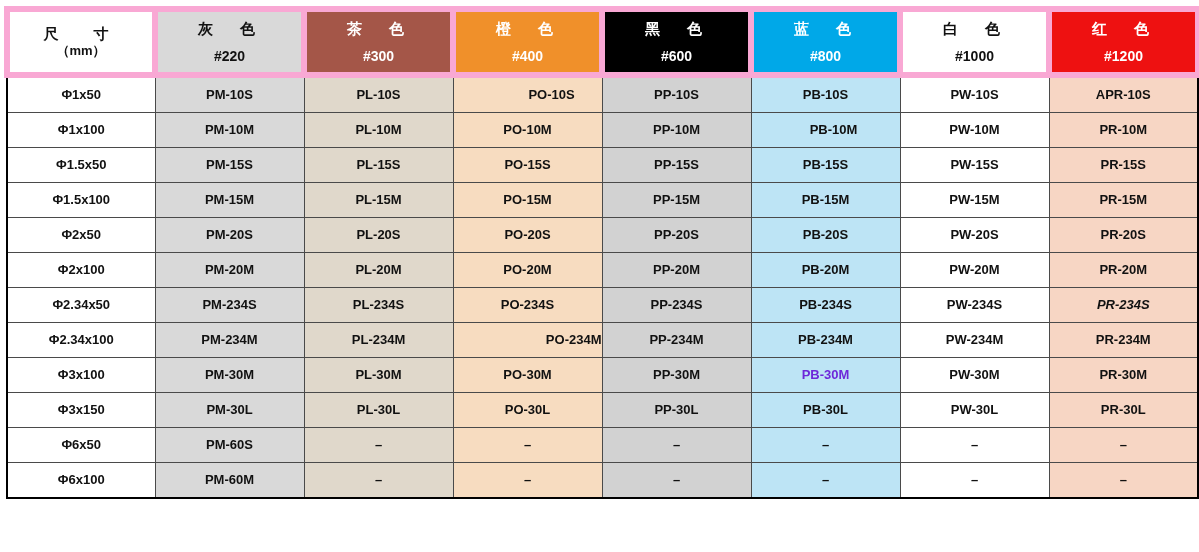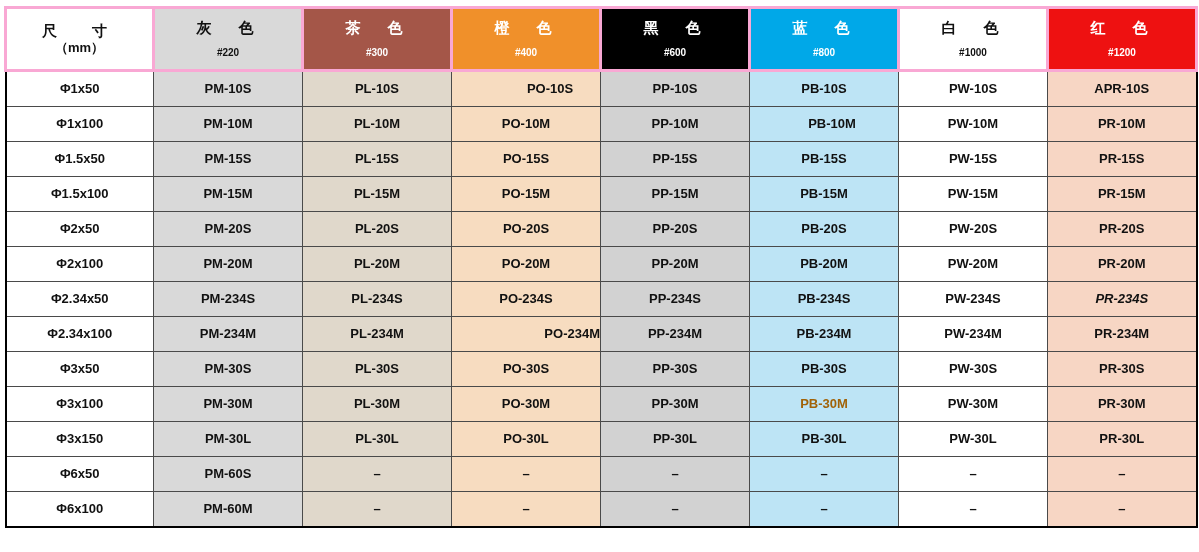--- a/index.html
+++ b/index.html
@@ -31,32 +31,32 @@
     font-weight: bold;
     font-size: 13px;
     color: #111111;
     padding: 0;
     height: 34px;
     line-height: 1.15;
   }
   
   tr.header-row th {
     height: 60px;
-    border: 3px solid #f9a8d4;
+    border: 6px solid #f9a8d4;
     text-align: center;
   }
   .hdr-cn {
     font-size: 15px;
     font-weight: bold;
     letter-spacing: 6px;
     display: block;
     margin-bottom: 11px;
   }
   .hdr-code {
-    font-size: 10px;
+    font-size: 14px;
     font-weight: bold;
     display: block;
   }
   .hdr-size-line1 {
     font-size: 15px;
     letter-spacing: 10px;
     display: block;
   }
   .hdr-size-line2 {
     font-size: 13px;
@@ -201,36 +201,26 @@
           <td class="size-cell">Φ2.34x100</td>
           <td style="background: rgb(217, 217, 217); color: rgb(17, 17, 17);">PM-234M</td>
           <td style="background: rgb(224, 216, 203); color: rgb(17, 17, 17);">PL-234M</td>
           <td style="background: rgb(247, 220, 192); color: rgb(17, 17, 17); text-align: right;">PO-234M</td>
           <td style="background: rgb(210, 210, 210); color: rgb(17, 17, 17);">PP-234M</td>
           <td style="background: rgb(189, 228, 245); color: rgb(17, 17, 17);">PB-234M</td>
           <td style="background: rgb(255, 255, 255); color: rgb(17, 17, 17);">PW-234M</td>
           <td style="background: rgb(247, 214, 196); color: rgb(17, 17, 17);">PR-234M</td>
         </tr>
         <tr>
-          <td class="size-cell">Φ3x50</td>
-          <td style="background: rgb(217, 217, 217); color: rgb(17, 17, 17);">PM-30S</td>
-          <td style="background: rgb(224, 216, 203); color: rgb(17, 17, 17);">PL-30S</td>
-          <td style="background: rgb(247, 220, 192); color: rgb(17, 17, 17);">PO-30S</td>
-          <td style="background: rgb(210, 210, 210); color: rgb(17, 17, 17);">PP-30S</td>
-          <td style="background: rgb(189, 228, 245); color: rgb(17, 17, 17);">PB-30S</td>
-          <td style="background: rgb(255, 255, 255); color: rgb(17, 17, 17);">PW-30S</td>
-          <td style="background: rgb(247, 214, 196); color: rgb(17, 17, 17);">PR-30S</td>
-        </tr>
-        <tr>
           <td class="size-cell">Φ3x100</td>
           <td style="background: rgb(217, 217, 217); color: rgb(17, 17, 17);">PM-30M</td>
           <td style="background: rgb(224, 216, 203); color: rgb(17, 17, 17);">PL-30M</td>
           <td style="background: rgb(247, 220, 192); color: rgb(17, 17, 17);">PO-30M</td>
           <td style="background: rgb(210, 210, 210); color: rgb(17, 17, 17);">PP-30M</td>
-          <td style="background: rgb(189, 228, 245); color: #a16207;">PB-30M</td>
+          <td style="background: rgb(189, 228, 245); color: #6d28d9;">PB-30M</td>
           <td style="background: rgb(255, 255, 255); color: rgb(17, 17, 17);">PW-30M</td>
           <td style="background: rgb(247, 214, 196); color: rgb(17, 17, 17);">PR-30M</td>
         </tr>
         <tr>
           <td class="size-cell">Φ3x150</td>
           <td style="background: rgb(217, 217, 217); color: rgb(17, 17, 17);">PM-30L</td>
           <td style="background: rgb(224, 216, 203); color: rgb(17, 17, 17);">PL-30L</td>
           <td style="background: rgb(247, 220, 192); color: rgb(17, 17, 17);">PO-30L</td>
           <td style="background: rgb(210, 210, 210); color: rgb(17, 17, 17);">PP-30L</td>
           <td style="background: rgb(189, 228, 245); color: rgb(17, 17, 17);">PB-30L</td>

